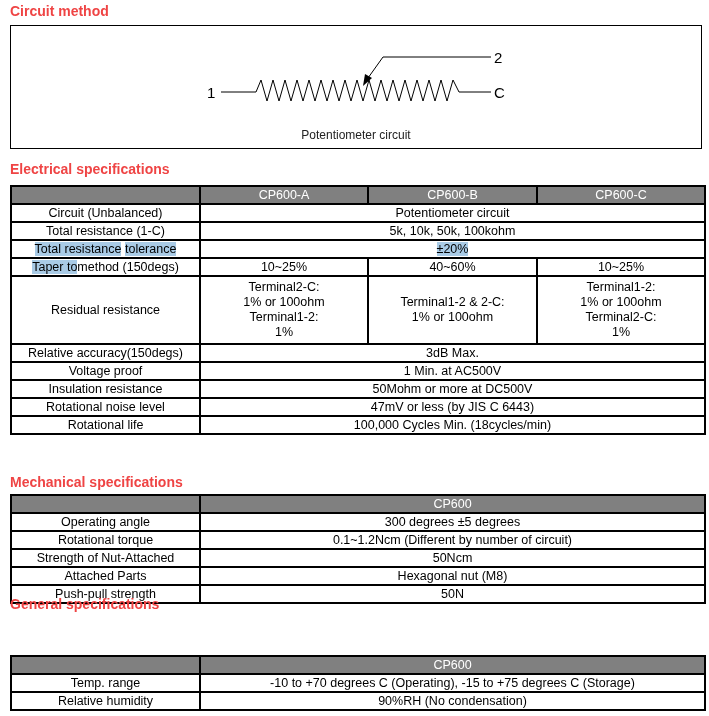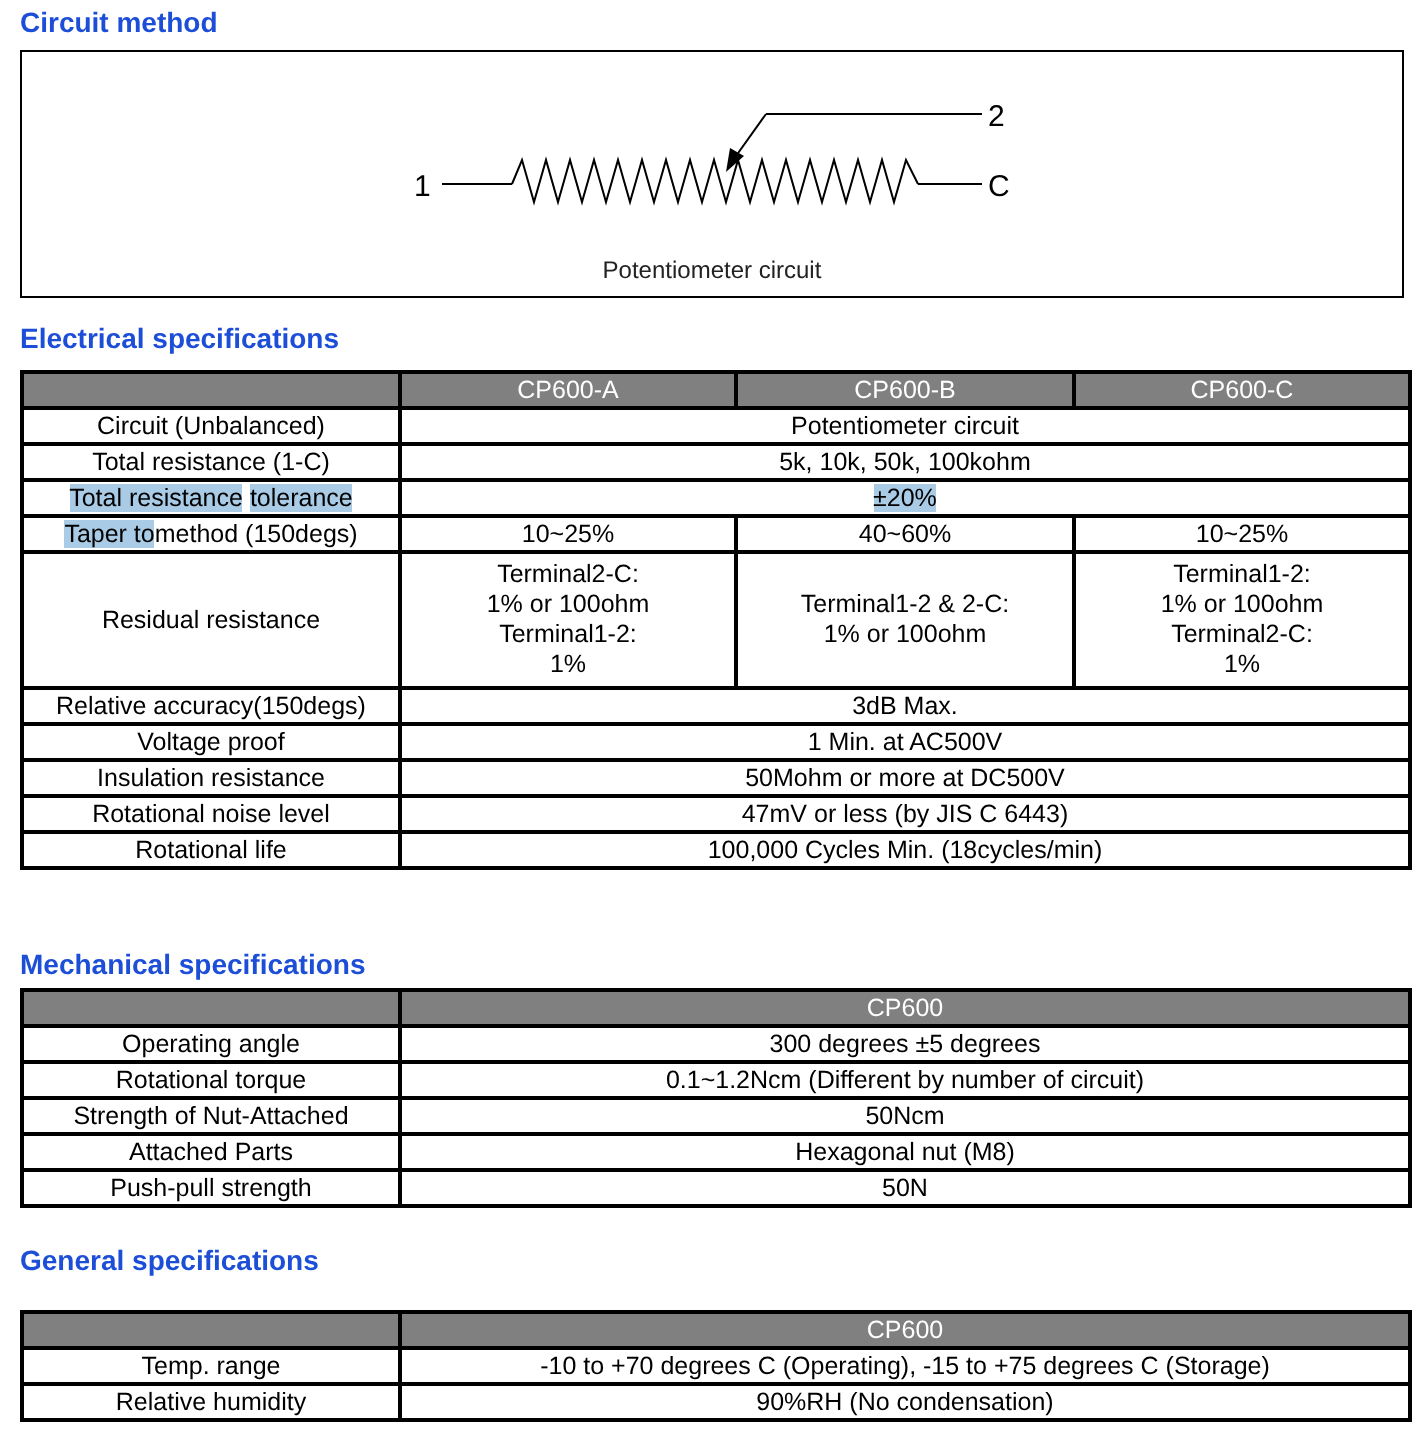--- a/index.html
+++ b/index.html
@@ -1,21 +1,21 @@
 <!DOCTYPE html>
 <html><head>
 <meta charset="utf-8">
 <style>
   * { box-sizing: border-box; margin: 0; padding: 0; }
   body {
     width: 709px; height: 716px; background: #ffffff; color: #000;
     font-family: "Liberation Sans", sans-serif; position: relative; overflow: hidden;
   }
   .section-title {
-    position: absolute; left: 10px; font-weight: bold; font-size: 14px; color: #1d4ed8;
+    position: absolute; left: 10px; font-weight: bold; font-size: 14px; color: #ef4444;
   }
   .circuit-box {
     position: absolute; left: 10px; top: 25px; width: 692px; height: 124px;
     border: 1px solid #000;
   }
   .circuit-caption {
     position: absolute; top: 102px; left: 0; width: 100%; text-align: center;
     font-size: 12px; color: #222;
   }
   table {
@@ -155,21 +155,21 @@
         <td class="label">Attached Parts</td>
         <td class="val">Hexagonal nut (M8)</td>
       </tr>
   <tr>
         <td class="label">Push-pull strength</td>
         <td class="val">50N</td>
       </tr>
 </tbody>
   </table>
 
-<div class="section-title" style="top:622px">General specifications</div>
+<div class="section-title" style="top:596px">General specifications</div>
 
 <table style="top:655px;width:694px">
   <colgroup>
       <col style="width:189px">
       <col style="width:505px">
     </colgroup>
   <tbody>
       <tr>
     <th></th>
     <th>CP600</th>

